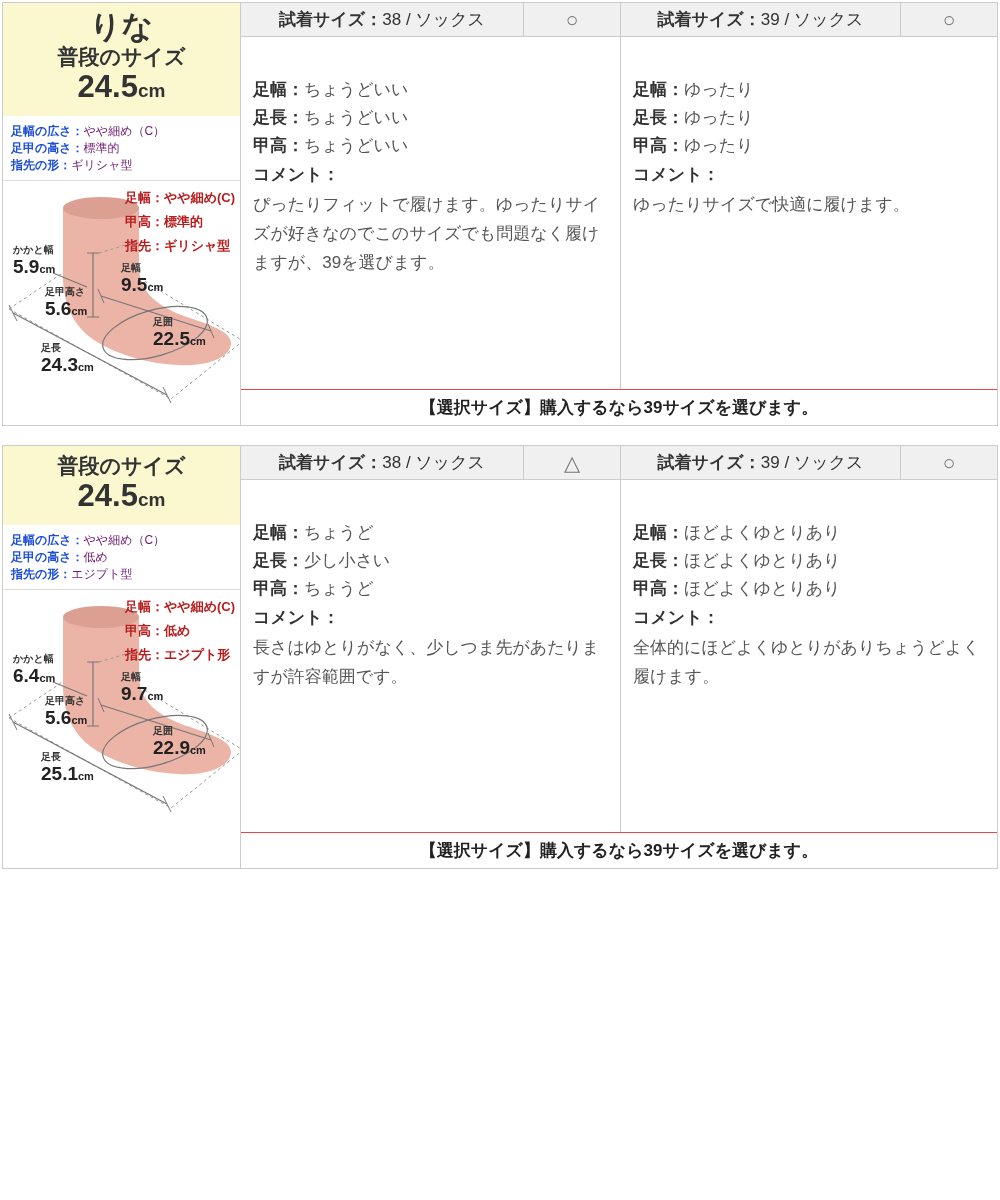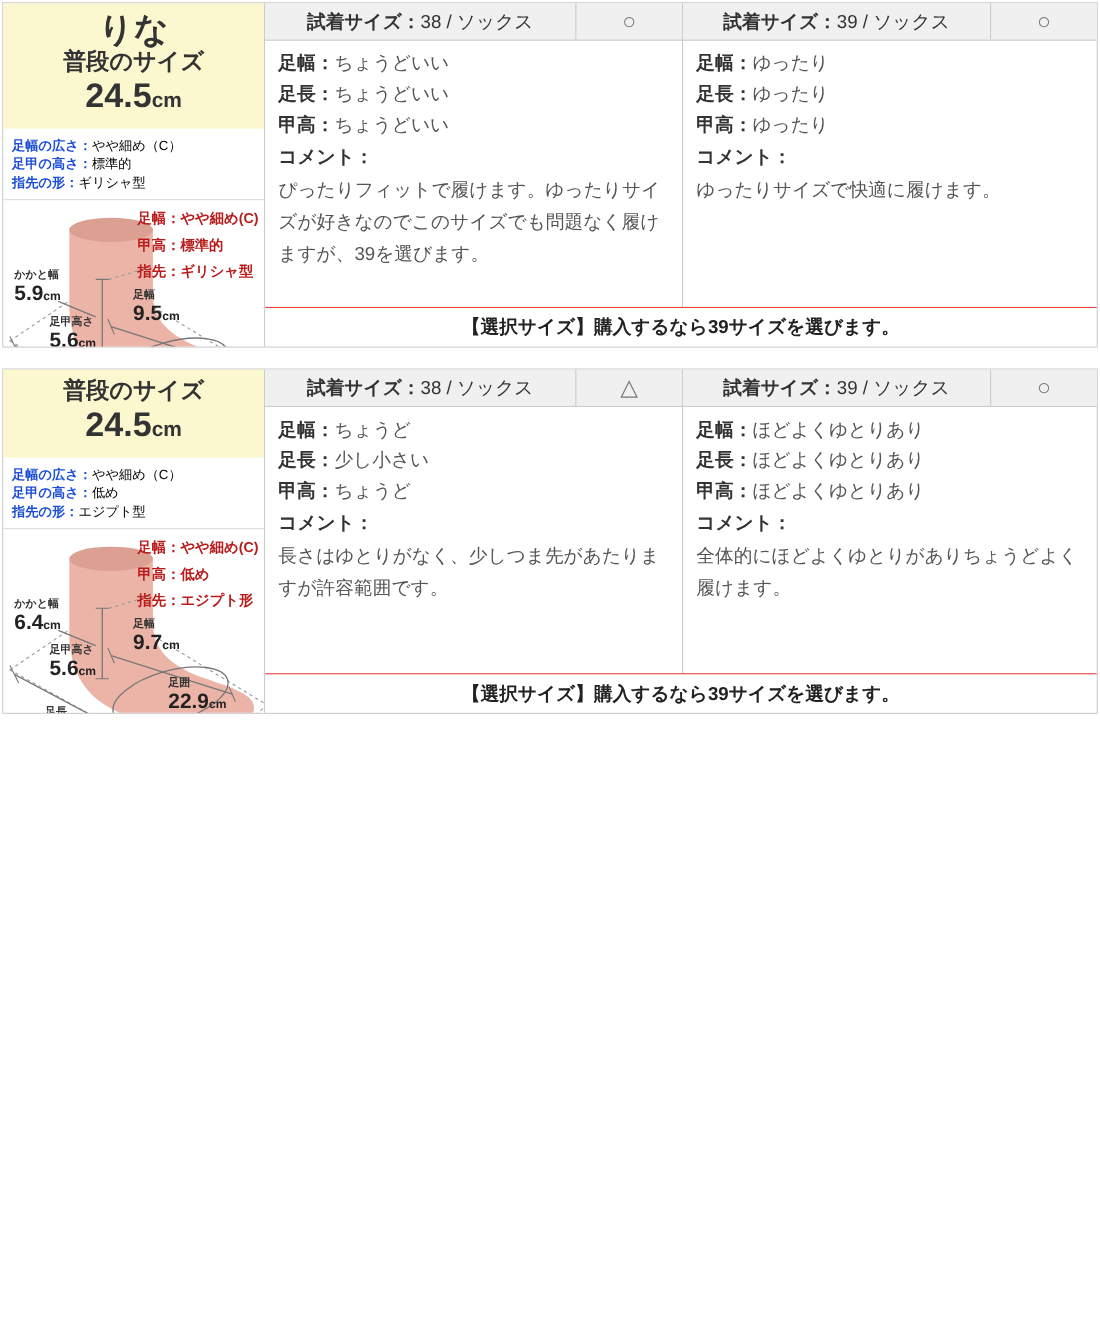--- a/index.html
+++ b/index.html
@@ -5,21 +5,21 @@
   * { margin:0; padding:0; box-sizing:border-box; }
   html,body { background:#fff; }
   body {
     width:1000px; height:1200px;
     font-family:"Liberation Sans","DejaVu Sans",sans-serif;
     color:#333;
   }
   .page { padding:2px; }
 
   .card {
-    width:996px; height:314px;
+    width:996px; height:424px;
     border:1px solid #ccc;
     display:grid;
     grid-template-columns:238px 380px 1fr;
     grid-template-rows:1fr 36px;
     background:#fff;
   }
   .card + .card { margin-top:19px; }
 
   
   .left-panel { grid-row:1 / 3; border-right:1px solid #ccc; display:flex; flex-direction:column; }
@@ -28,21 +28,21 @@
     text-align:center;
     padding:7px 4px 8px;
   }
   .reviewer-name { font-size:31px; font-weight:bold; line-height:34px; }
   .usual-size-label { font-size:21px; font-weight:bold; line-height:26px; }
   .usual-size-value { font-size:31px; font-weight:bold; line-height:34px; }
   .usual-size-value .unit { font-size:19px; }
   .traits { padding:7px 6px 6px 8px; border-bottom:1px solid #ddd; }
   .trait-row { font-size:12px; line-height:17px; white-space:nowrap; }
   .trait-label { font-weight:bold; color:#1d4ed8; }
-  .trait-value { color:#000000; }
+  .trait-value { color:#701a75; }
 
   
   .diagram { position:relative; flex:1; overflow:hidden; }
   .diagram svg { position:absolute; left:0; top:0; }
   .spec-block { position:absolute; right:5px; top:5px; }
   .spec-line { font-size:13px; font-weight:bold; line-height:24px; color:#b91c1c; white-space:nowrap; }
   .meas { position:absolute; white-space:nowrap; }
   .meas .m-label { font-size:10px; font-weight:bold; line-height:13px; color:#333; }
   .meas .m-value { font-size:19px; font-weight:bold; line-height:21px; color:#222; }
   .meas .m-unit { font-size:11px; font-weight:bold; }
@@ -62,21 +62,21 @@
   .trial-header-text {
     flex:1; display:flex; align-items:center; justify-content:center;
     font-size:17px;
   }
   .trial-header-text .hl { font-weight:bold;text-align:center; }
   .rating-cell {
     flex:0 0 97px; border-left:1px solid #ccc;
     display:flex; align-items:center; justify-content:center;
     font-size:21px; color:#777;
   }
-  .trial-body { flex:1; padding:7px 10px 6px 12px; }
+  .trial-body { flex:1; padding:7px 10px 6px 12px;margin-top:32px; }
   .fit-row { font-size:17px; line-height:28px; }
   .fit-label { font-weight:bold; }
   .fit-value { color:#555; }
   .comment-label { font-size:17px; font-weight:bold; line-height:30px; }
   .comment-text { font-size:17px; line-height:29px; color:#555; }
 
   
   .selection-row {
     grid-column:2 / 4;
     border-top:1px solid #ef4444;

